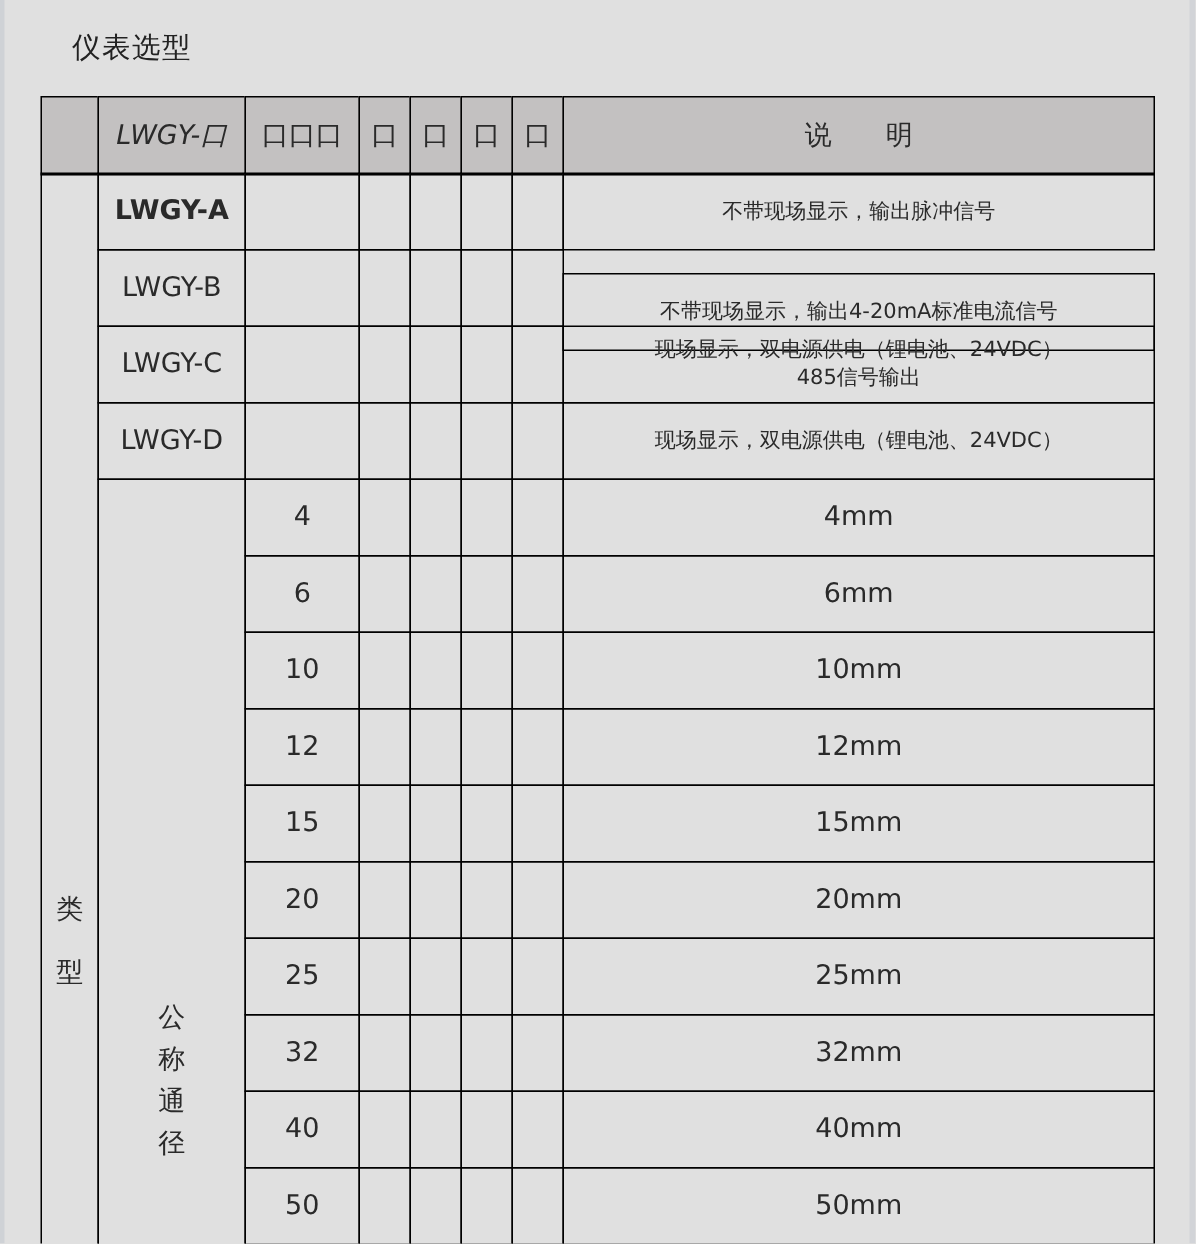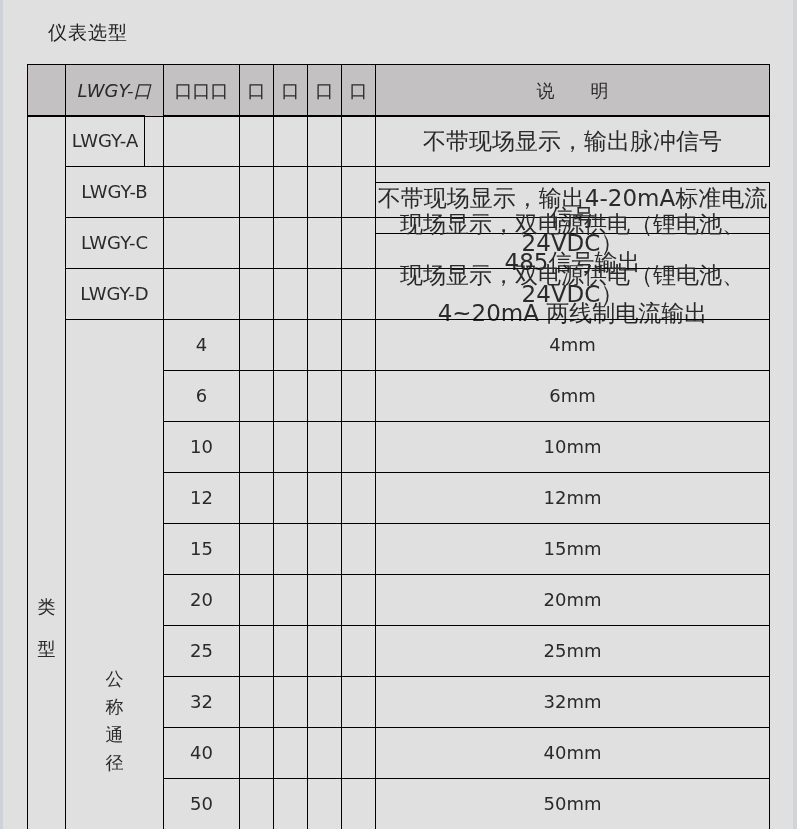--- a/index.html
+++ b/index.html
@@ -17,21 +17,21 @@
   }
   .cell {
     position:absolute; box-sizing:border-box;
     border:1px solid #000;
     display:flex; align-items:center; justify-content:center;
     text-align:center; font-size:18px; color:#2a2a2a;
     line-height:20px;
   }
   .hdr { background:#c3c1c1; }
   .vtext { flex-direction:column; font-size:18px; line-height:28px; }
-  .desc { font-size:23px; line-height:19px; flex-direction:column; }
+  .desc { font-size:14px; line-height:19px; flex-direction:column; }
 </style>
 </head>
 <body>
 
 <div class="edge-left"></div>
 <div class="edge-right"></div>
 
 <div class="title">仪表选型</div>
 
 <div id="table">
@@ -40,21 +40,21 @@
     <div class="cell hdr" style="left: 163px; top: 64px; width: 77px; height: 53px;">口口口</div>
     <div class="cell hdr" style="left: 239px; top: 64px; width: 35px; height: 53px;">口</div>
     <div class="cell hdr" style="left: 273px; top: 64px; width: 35px; height: 53px;">口</div>
     <div class="cell hdr" style="left: 307px; top: 64px; width: 35px; height: 53px;">口</div>
     <div class="cell hdr" style="left: 341px; top: 64px; width: 35px; height: 53px;">口</div>
     <div class="cell hdr" style="left: 375px; top: 64px; width: 395px; height: 53px;">说　　明</div>
     <div class="cell vtext" style="left: 27px; top: 115px; width: 39px; height: 775px; justify-content: flex-start; padding-top: 470px;">
       <span style="line-height: 42px;">类</span>
       <span style="line-height: 42px;">型</span>
     </div>
-    <div class="cell " style="left: 65px; top: 115px; width: 80px; height: 52px;">LWGY-A</div>
+    <div class="cell " style="left: 65px; top: 115px; width: 99px; height: 52px; font-weight: bold;">LWGY-A</div>
     <div class="cell " style="left: 163px; top: 115px; width: 77px; height: 52px;"></div>
     <div class="cell " style="left: 239px; top: 115px; width: 35px; height: 52px;"></div>
     <div class="cell " style="left: 273px; top: 115px; width: 35px; height: 52px;"></div>
     <div class="cell " style="left: 307px; top: 115px; width: 35px; height: 52px;"></div>
     <div class="cell " style="left: 341px; top: 115px; width: 35px; height: 52px;"></div>
     <div class="cell desc" style="left: 375px; top: 115px; width: 395px; height: 52px;">
       <span>不带现场显示，输出脉冲信号</span>
     </div>
     <div class="cell " style="left: 65px; top: 166px; width: 99px; height: 52px;">LWGY-B</div>
     <div class="cell " style="left: 163px; top: 166px; width: 77px; height: 52px;"></div>
@@ -76,21 +76,20 @@
       <span>485信号输出</span>
     </div>
     <div class="cell " style="left: 65px; top: 268px; width: 99px; height: 52px;">LWGY-D</div>
     <div class="cell " style="left: 163px; top: 268px; width: 77px; height: 52px;"></div>
     <div class="cell " style="left: 239px; top: 268px; width: 35px; height: 52px;"></div>
     <div class="cell " style="left: 273px; top: 268px; width: 35px; height: 52px;"></div>
     <div class="cell " style="left: 307px; top: 268px; width: 35px; height: 52px;"></div>
     <div class="cell " style="left: 341px; top: 268px; width: 35px; height: 52px;"></div>
     <div class="cell desc" style="left: 375px; top: 268px; width: 395px; height: 52px;">
       <span>现场显示，双电源供电（锂电池、24VDC）</span>
-      <span>4~20mA 两线制电流输出</span>
     </div>
     <div class="cell vtext" style="left: 65px; top: 319px; width: 99px; height: 571px; justify-content: flex-start; padding-top: 345px;">
       <span>公</span>
       <span>称</span>
       <span>通</span>
       <span>径</span>
     </div>
     <div class="cell " style="left: 163px; top: 319px; width: 77px; height: 52px;">4</div>
     <div class="cell " style="left: 239px; top: 319px; width: 35px; height: 52px;"></div>
     <div class="cell " style="left: 273px; top: 319px; width: 35px; height: 52px;"></div>

